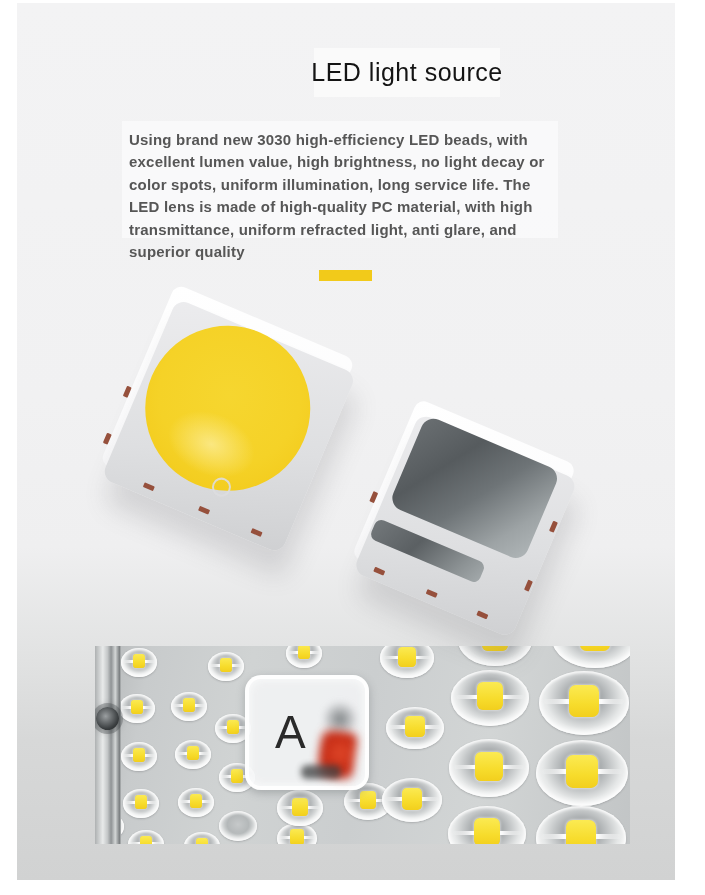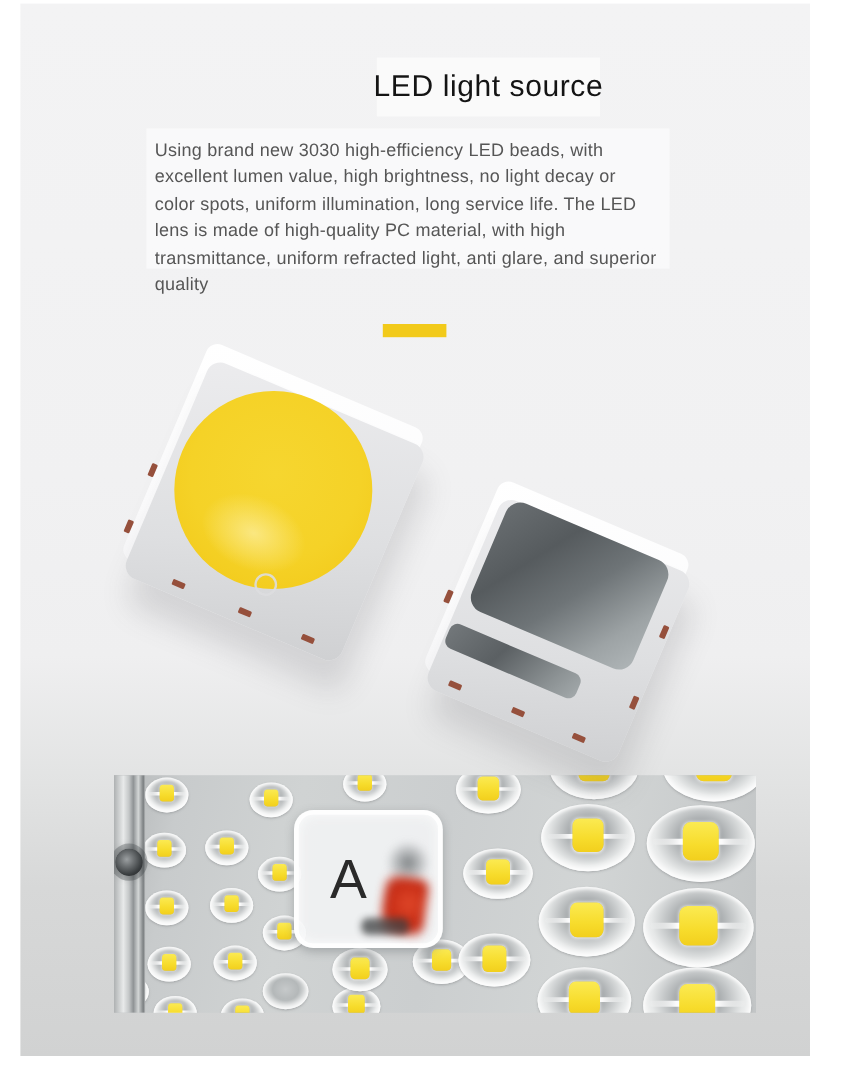--- a/index.html
+++ b/index.html
@@ -8,23 +8,23 @@
   .page { position:relative; width:705px; height:895px; background:#ffffff; }
 
   
   .content-bg { position:absolute; left:17px; top:3px; width:658px; height:877px;
     background:linear-gradient(180deg,#f3f3f4 0%,#f1f1f2 45%,#efeff0 62%,#e2e3e3 74%,#d7d8d8 84%,#d1d2d2 100%); }
 
   .title-box { position:absolute; left:253px; top:45px; width:186px; height:49px;
     background:rgba(252,252,252,.75); display:flex; align-items:center; justify-content:center;margin-left:44px; }
   .title-box h1 { font-size:25px; font-weight:400; color:#141414; letter-spacing:.5px; white-space:nowrap; }
 
-  .desc { position:absolute; left:105px; top:104px; width:436px; height:117px;
+  .desc { position:absolute; left:105px; top:118px; width:436px; height:117px;
     background:rgba(250,250,251,.8); padding:8px 8px 8px 7px;
-    font-size:15px; line-height:22.4px; color:#565656; letter-spacing:.2px; }
+    font-size:15px; line-height:22.4px; color:#565656; letter-spacing:.2px;font-weight:bold; }
 
   .divider { position:absolute; left:302px; top:267px; width:53px; height:11px; }
 
   
   .chip { position:absolute; border-radius:10px;
     background:linear-gradient(160deg,#ffffff 0%,#fbfbfc 55%,#efeff1 100%); }
   .chip::after { content:""; position:absolute; inset:0; border-radius:12px; z-index:-1;
     background:linear-gradient(160deg,#ececee 0%,#dedfe1 60%,#cfd0d2 100%);
     transform:translate(7px,13px);
     box-shadow:12px 22px 24px rgba(90,90,95,.18); }

